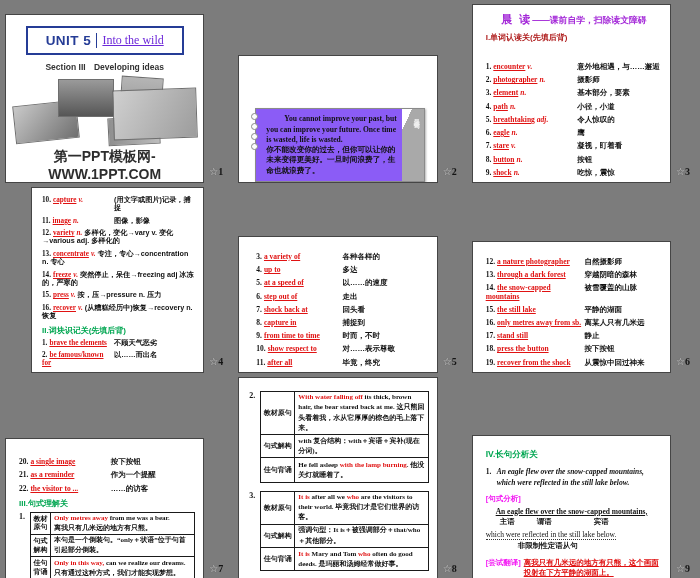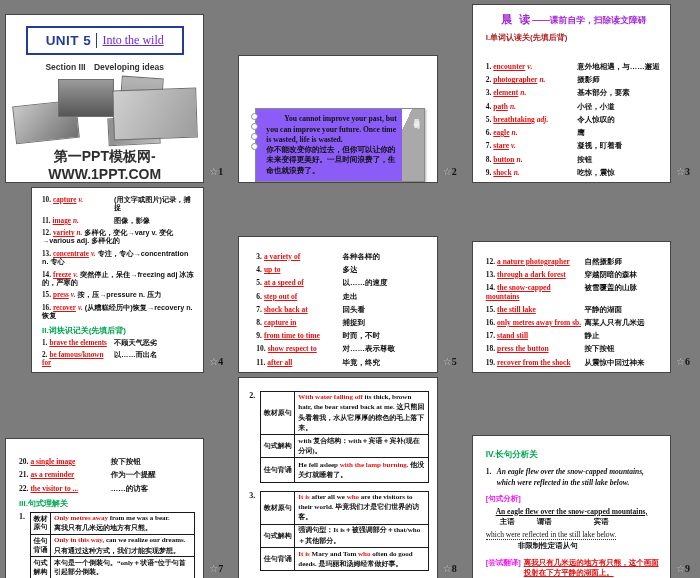--- a/index.html
+++ b/index.html
@@ -415,27 +415,27 @@
       <div class="titem">
         <span class="tno">1.</span>
         <div class="stable">
 
             <div class="strow">
               <div class="tlabel">教材原句</div>
               <div class="tcontent"><span></span><span class="redseg">Only metres away</span><span></span><span class="redseg"></span><span> from me was a bear.</span><span class="cnb">离我只有几米远的地方有只熊。</span></div>
             </div>
 
             <div class="strow">
+              <div class="tlabel">句式解构</div>
+              <div class="tcontent"><span>本句是一个倒装句。“only＋状语”位于句首引起部分倒装。</span><span class="redseg"></span><span></span><span class="redseg"></span><span></span><span class="cnb"></span></div>
+            </div>
+
+            <div class="strow">
               <div class="tlabel">佳句背诵</div>
               <div class="tcontent"><span></span><span class="redseg">Only in this way,</span><span></span><span class="redseg"></span><span> can we realize our dreams.</span><span class="cnb">只有通过这种方式，我们才能实现梦想。</span></div>
-            </div>
-
-            <div class="strow">
-              <div class="tlabel">句式解构</div>
-              <div class="tcontent"><span>本句是一个倒装句。“only＋状语”位于句首引起部分倒装。</span><span class="redseg"></span><span></span><span class="redseg"></span><span></span><span class="cnb"></span></div>
             </div>
           </div>
       </div>
     </div>
     <div class="cfoot">
       <span class="star">☆</span>
       <span class="pnum">7</span>
     </div>
   </div>
 

